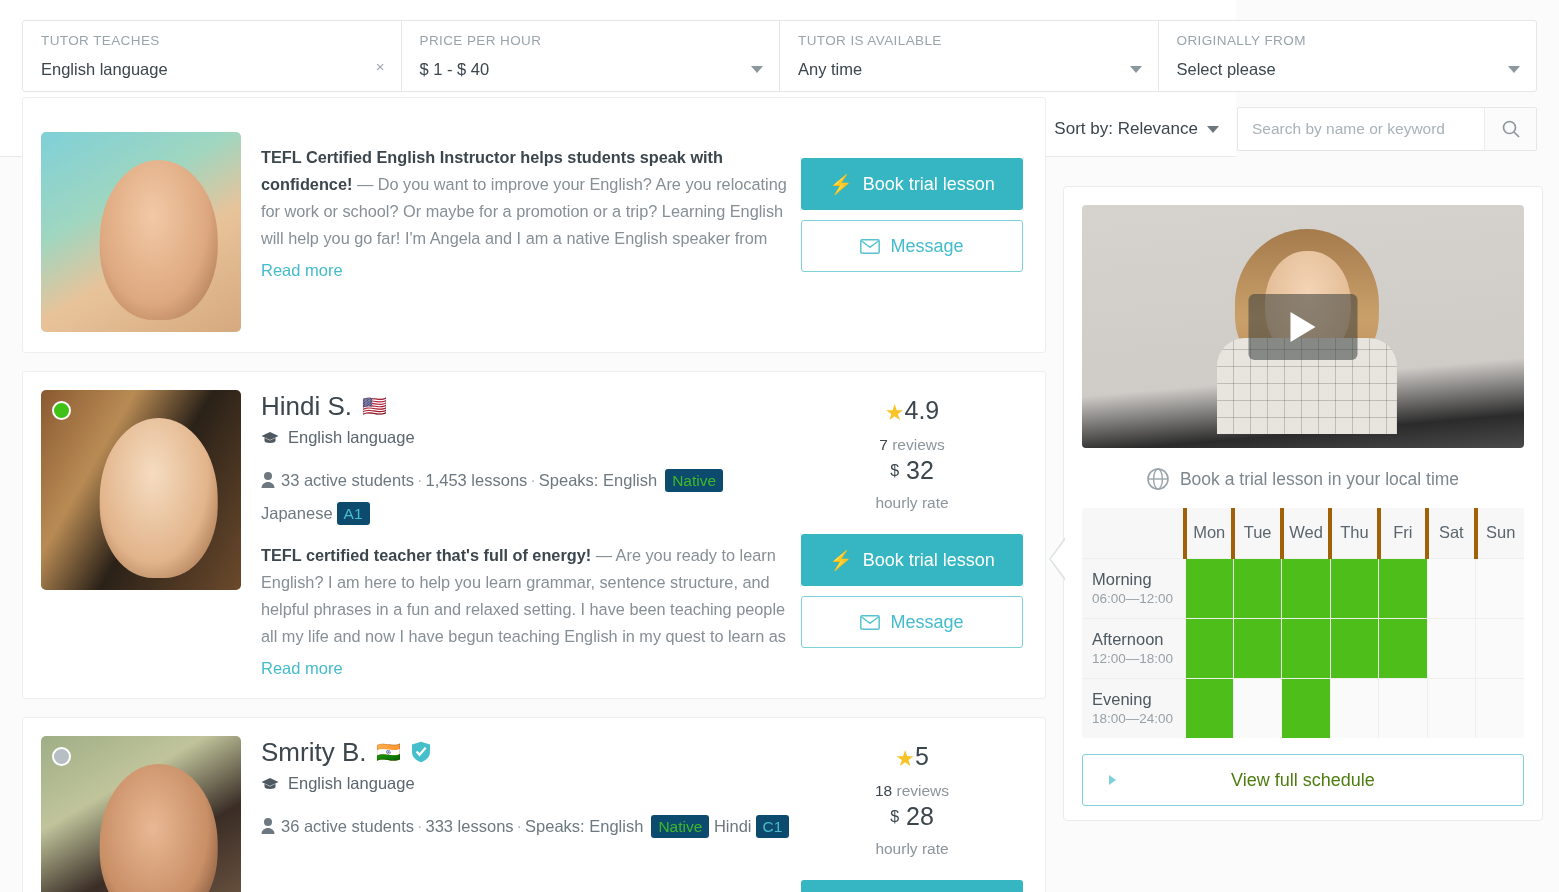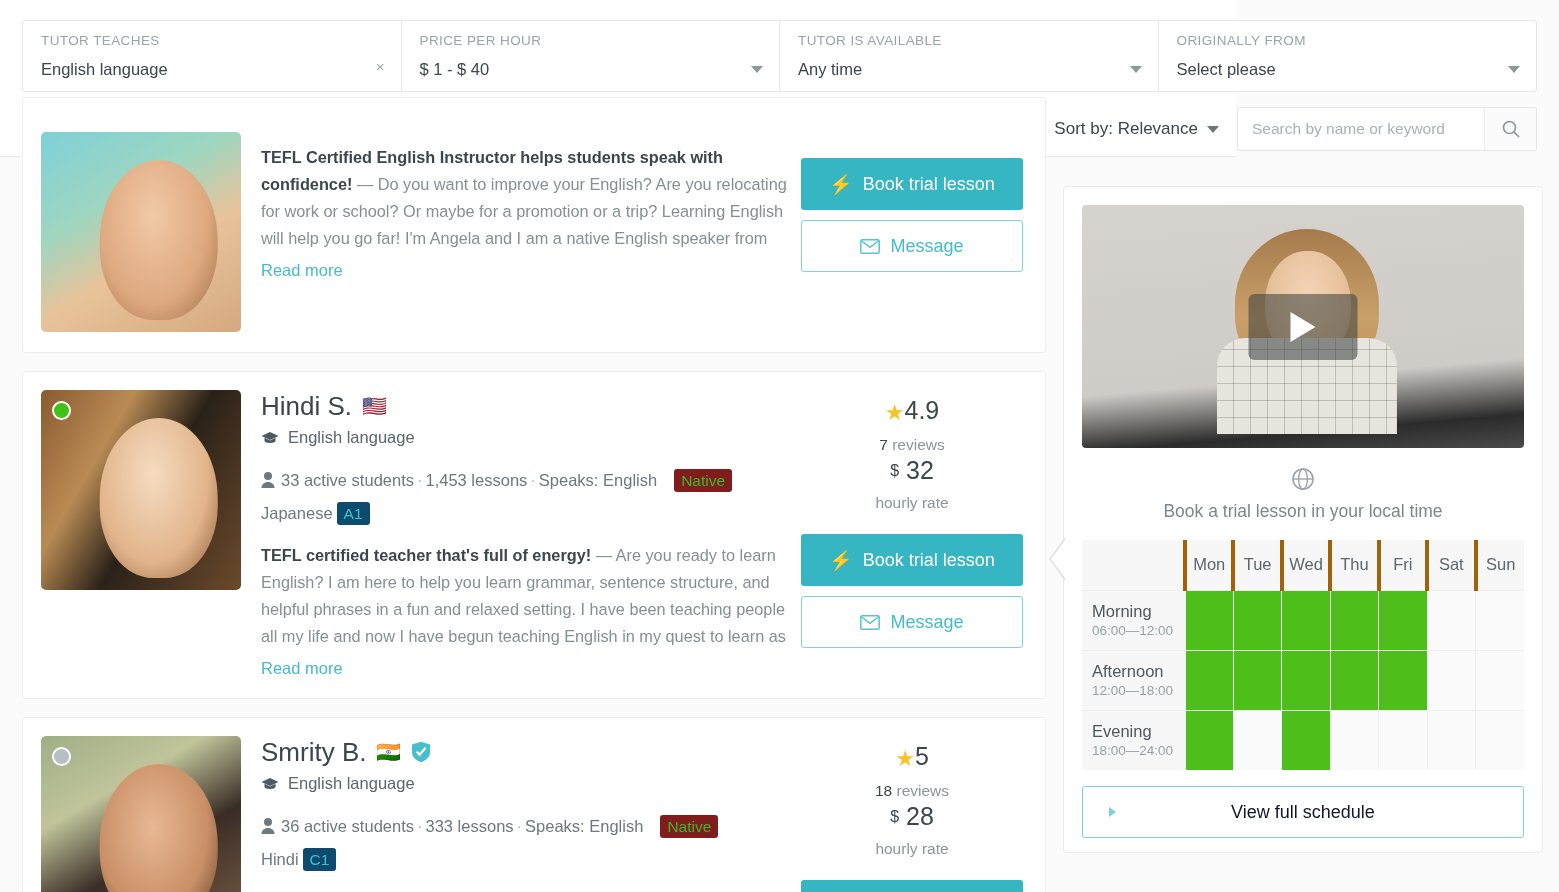--- a/index.html
+++ b/index.html
@@ -116,22 +116,22 @@
     display: flex; align-items: center; gap: 9px; margin-top: 6px;
     font-size: 16.5px; color: #5b666e;
   }
   .stats {
     margin-top: 17px; font-size: 16.5px; color: #6d7880; line-height: 32px;
   }
   .stats .person-ico { vertical-align: -2px; margin-right: 6px; }
   .sep { color: #b4bcc1; padding: 0 3px; }
   .lang-name { color: #6d7880; }
   .badge-native {
-    background: #7f1d1d; color: #3fb72a; font-size: 15.5px; padding: 3px 7px;
-    border-radius: 3px; margin-left: 17px;
+    background: #0c4a6e; color: #3fb72a; font-size: 15.5px; padding: 3px 7px;
+    border-radius: 3px; margin-left: 8px;
   }
   .badge-level {
     background: #0c4a6e; color: #49bcc9; font-size: 15.5px; padding: 3px 7px;
     border-radius: 3px; margin-left: 4px;
   }
   .desc {
     margin-top: 12px; font-size: 16.3px; line-height: 27px; color: #868f95;
   }
   .desc b { color: #3c464d; font-weight: bold; }
   .readmore {
@@ -207,21 +207,21 @@
     position: absolute; left: 50%; top: 50%; transform: translate(-50%,-50%);
     width: 109px; height: 66px; background: rgba(55,62,60,.55); border-radius: 6px;
     display: flex; align-items: center; justify-content: center; cursor: pointer;
   }
   .play-tri {
     width: 0; height: 0; border-top: 15px solid transparent; border-bottom: 15px solid transparent;
     border-left: 25px solid #ffffff;
   }
   .local-time {
     display: flex; align-items: center; justify-content: center; gap: 11px;
-    padding: 20px 0 18px 0; font-size: 17.5px; color: #7d878d; flex-direction: column;
+    padding: 20px 0 18px 0; font-size: 17.5px; color: #7d878d;
   }
 
   .sched {
     width: 442px; border-collapse: collapse; table-layout: fixed; background: #fafafa;
     border-radius: 3px; overflow: hidden;
   }
   .sched th {
     font-size: 16.5px; font-weight: normal; color: #5b666e; height: 50px;
     background: #f7f7f7; border-left: 4px solid #a16207; text-align: center;
   }
@@ -231,21 +231,21 @@
     background: #fafafa;
   }
   .sched td.lbl {
     border-left: none; padding-left: 10px; background: #f7f7f7; text-align: left;
   }
   .slot-name { font-size: 16.5px; color: #4d5860; line-height: 21px; }
   .slot-time { font-size: 13.5px; color: #98a1a7; line-height: 18px; }
   .sched td.on { background: #4dbe1a; }
   .btn-schedule {
     margin: 16px 0 14px 0; width: 442px; height: 52px; background: #fff;
-    border: 1px solid #7fd2db; border-radius: 3px; color: #0f172a; font-size: 18px;
+    border: 1px solid #7fd2db; border-radius: 3px; color: #4d7c0f; font-size: 18px;
     cursor: pointer; position: relative; font-family: "Liberation Sans", sans-serif;
     display: flex; align-items: center; justify-content: center;
   }
   .btn-schedule .tri {
     position: absolute; left: 26px; top: 50%; transform: translateY(-50%);
     width: 0; height: 0; border-top: 5px solid transparent; border-bottom: 5px solid transparent;
     border-left: 7px solid #7ed0da;
   }
 </style>
 </head>

